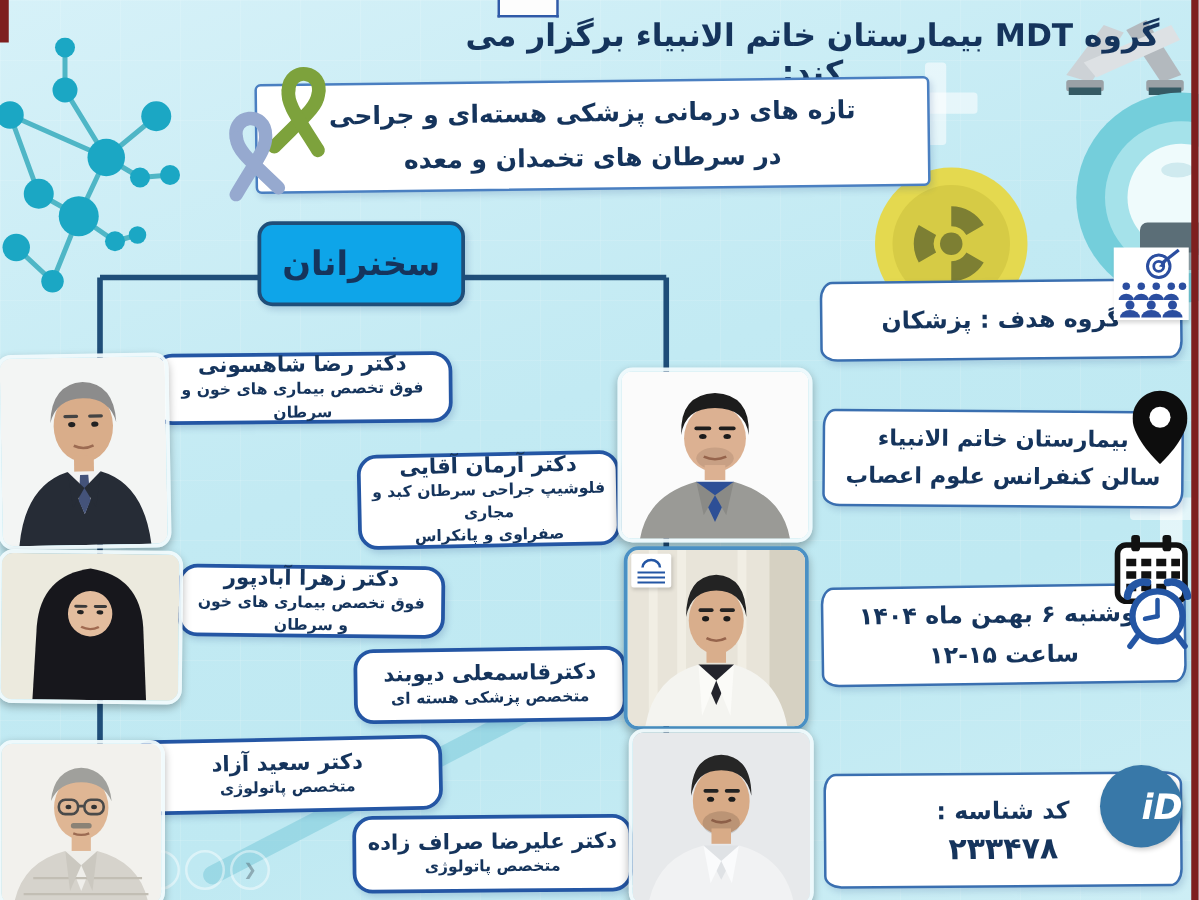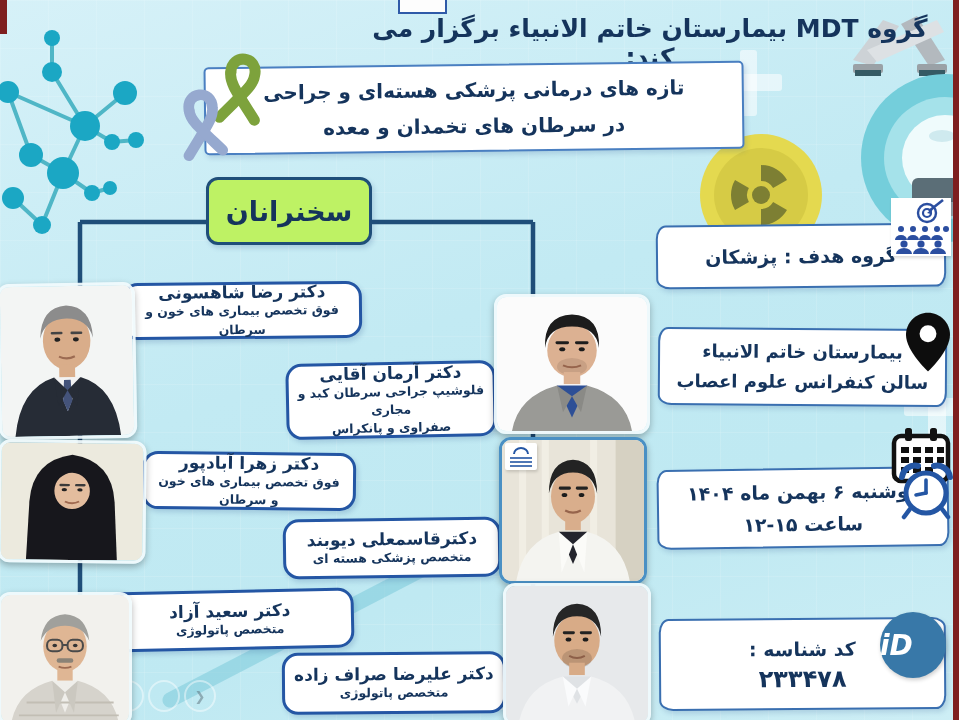--- a/index.html
+++ b/index.html
@@ -18,21 +18,21 @@
   
   .fa{direction:rtl;color:#15345c;}
   #title{left:370px;top:14px;width:560px;height:34px;z-index:2;
     font-size:25px;font-weight:bold;text-align:center;}
   #subtitle-box{left:204px;top:64px;width:536px;height:84px;z-index:2;
     background:#fff;border:2px solid #4a7fc1;border-radius:5px;
     transform:rotate(-.7deg);box-shadow:2px 3px 5px rgba(40,80,140,.18);
     display:flex;flex-direction:column;justify-content:center;text-align:center;
     font-size:20px;font-weight:bold;line-height:36px;}
   #speakers-heading{left:206px;top:177px;width:160px;height:62px;z-index:2;
-    background:#bef264;border:3.5px solid #1f4e79;border-radius:12px;
+    background:#0ea5e9;border:3.5px solid #1f4e79;border-radius:12px;
     display:flex;align-items:center;justify-content:center;
     font-size:27px;font-weight:bold;box-shadow:2px 3px 5px rgba(40,80,140,.2);}
 
   
   .sbox{background:#fff;border:3px solid #2456a4;border-radius:16px;z-index:2;
     display:flex;flex-direction:column;align-items:center;justify-content:center;
     text-align:center;padding:2px 8px;box-sizing:border-box;
     box-shadow:2px 3px 5px rgba(40,80,140,.2);}
   .sbox .nm{font-size:17px;font-weight:bold;}
   .sbox .tt{font-size:12.5px;font-weight:bold;line-height:1.45;}
@@ -398,15 +398,15 @@
   <line x1="30" y1="32" x2="20" y2="34" stroke="#2456a4" stroke-width="3.6" stroke-linecap="round"></line>
   <line x1="14" y1="48" x2="8" y2="56" stroke="#2456a4" stroke-width="4.5" stroke-linecap="round"></line>
   <line x1="46" y1="48" x2="52" y2="56" stroke="#2456a4" stroke-width="4.5" stroke-linecap="round"></line>
 </svg>
 
 <div id="i4" class="abs fa ibox">
   <div>کد شناسه :</div>
   <div class="big">۲۳۳۴۷۸</div>
 </div>
 <div class="abs" style="left:880px;top:612px;width:66px;height:66px;border-radius:50%;background:#3878a8;z-index:4;
-            display:flex;align-items:center;justify-content:flex-start;box-shadow:1px 2px 4px rgba(0,0,0,.2);">
+            display:flex;align-items:center;justify-content:flex-end;box-shadow:1px 2px 4px rgba(0,0,0,.2);">
   <span style="color:#fff;font-weight:bold;font-size:28px;font-style:italic;">iD</span>
 </div>
 
 </body></html>

